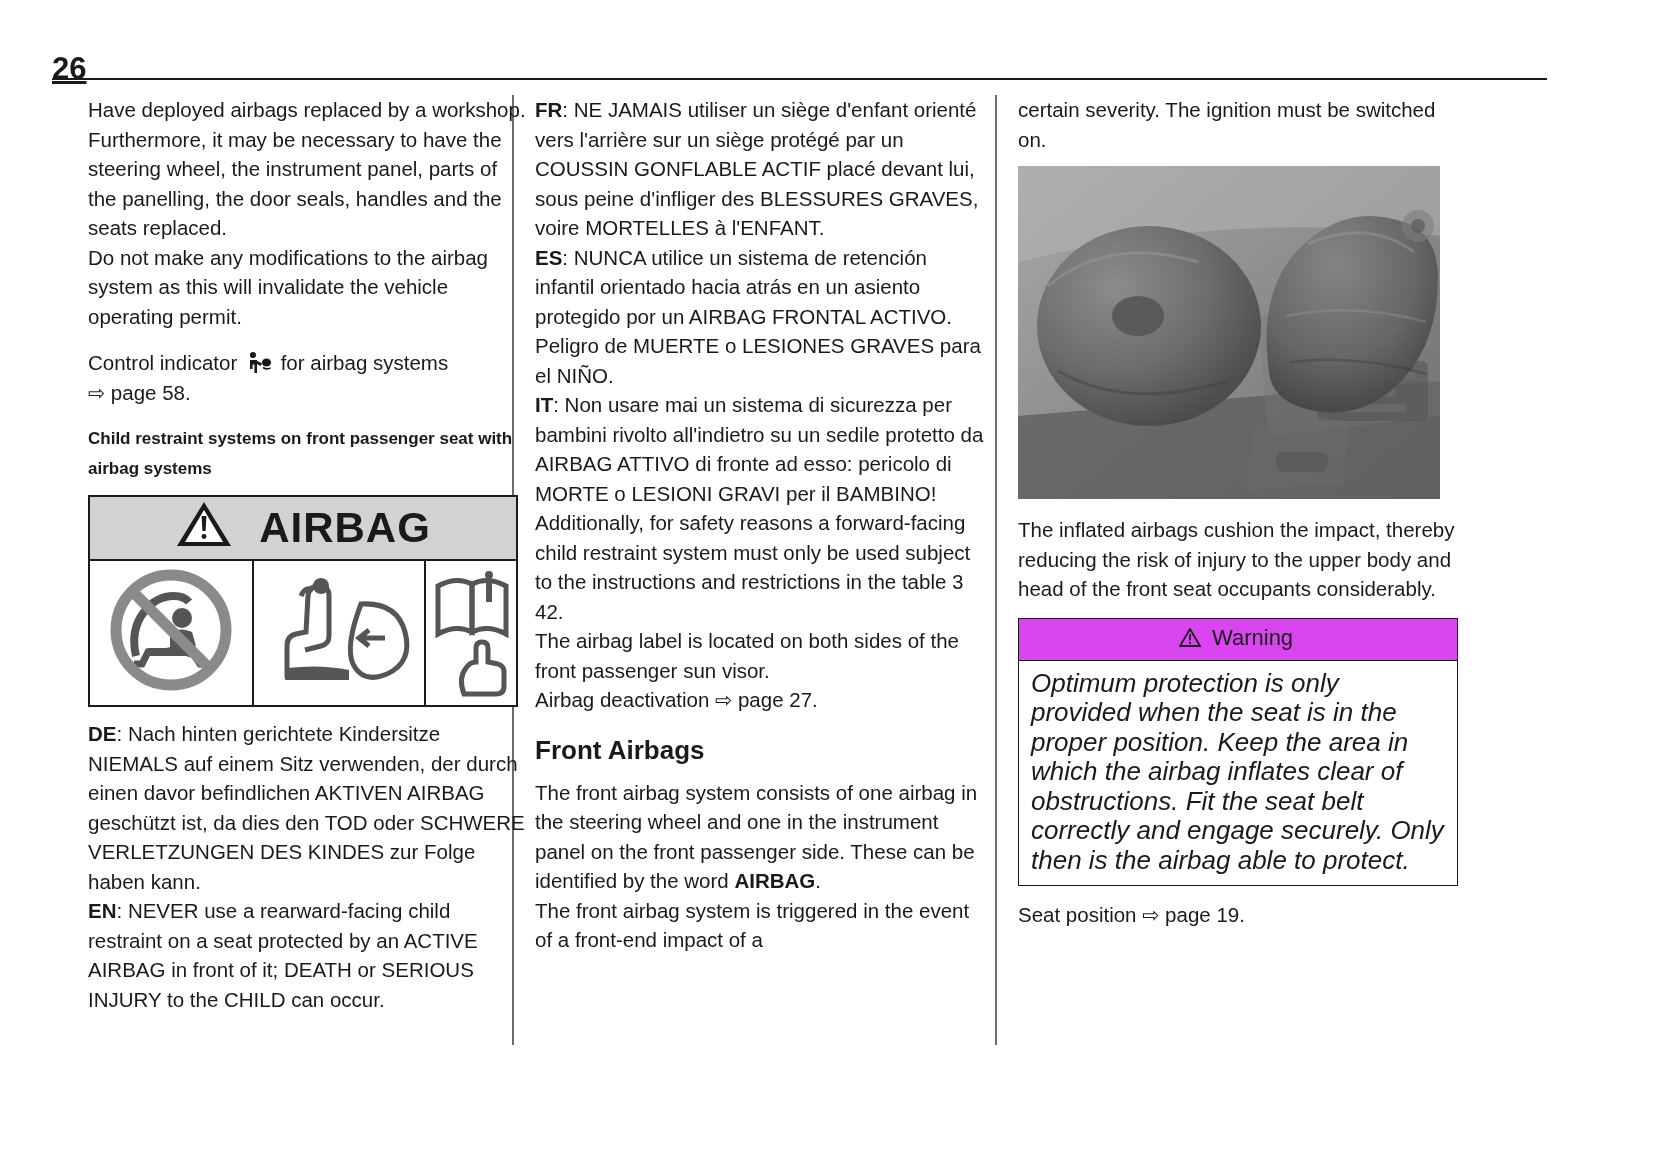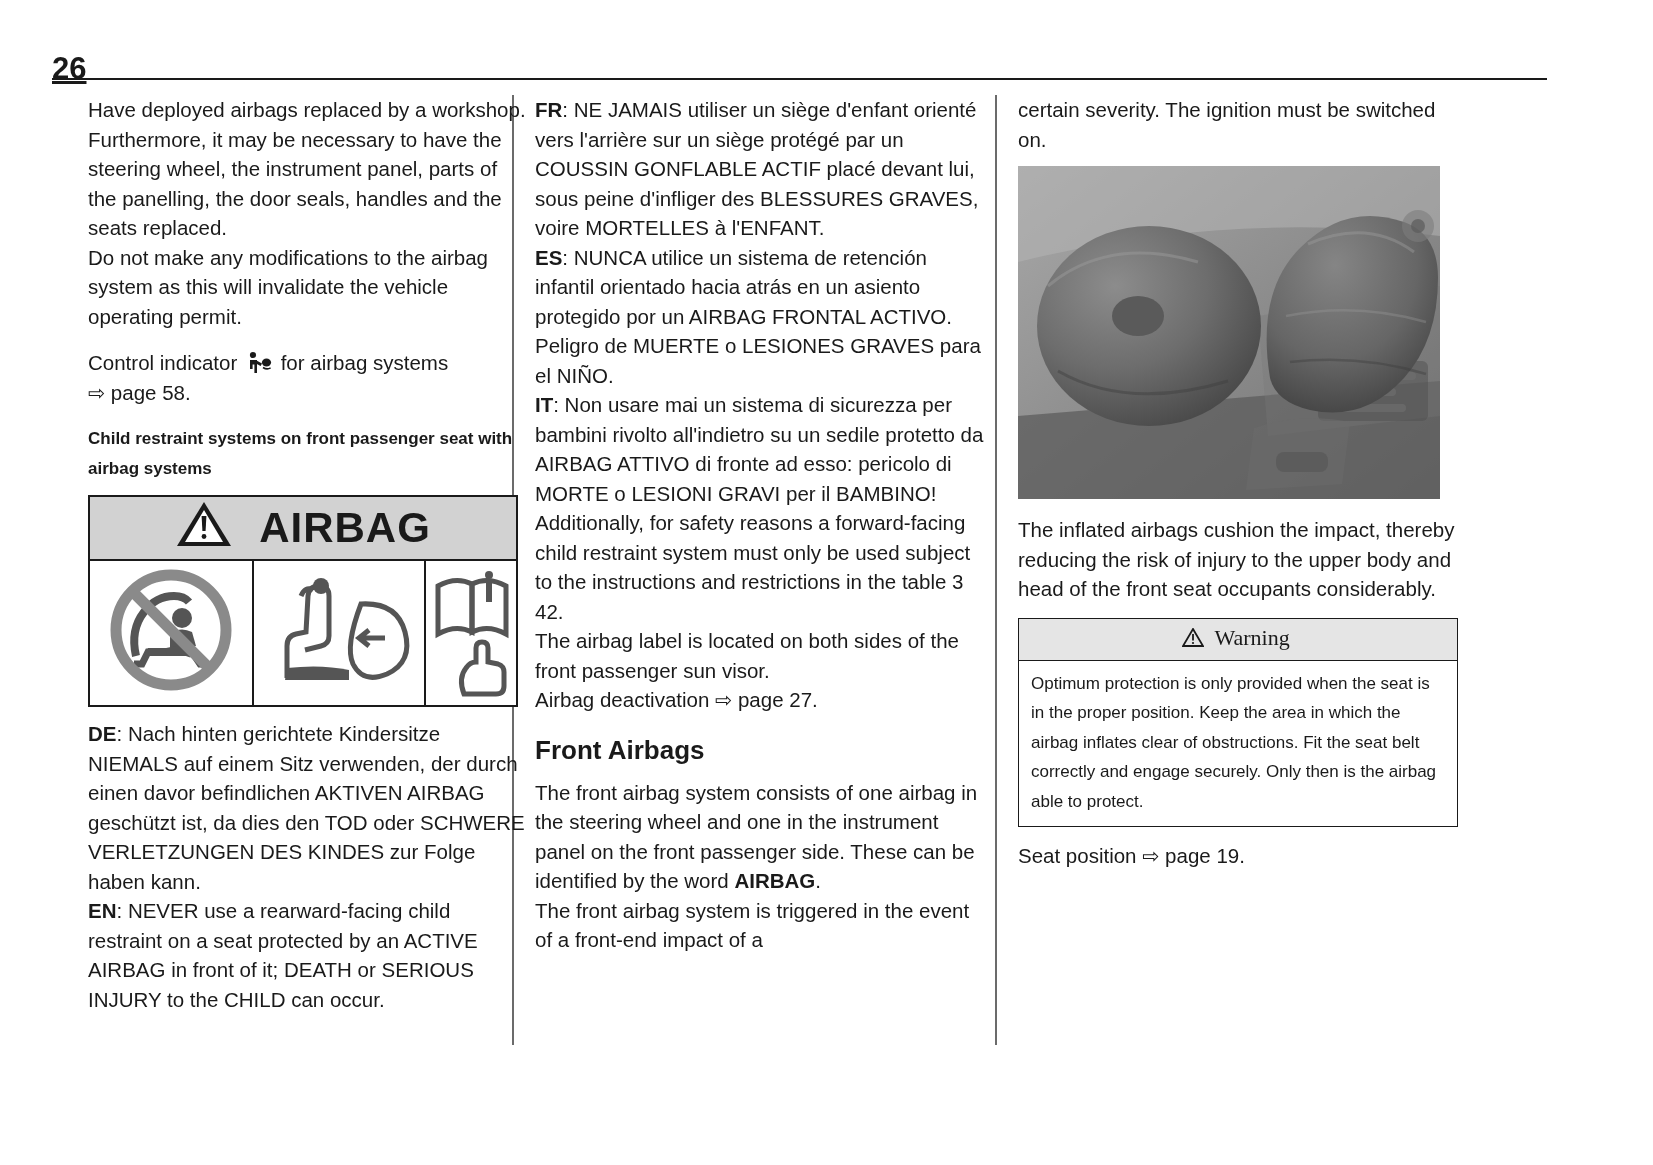--- a/index.html
+++ b/index.html
@@ -148,32 +148,32 @@
   }
 
   
   .warnbox {
     width: 440px;
     border: 1.5px solid #1a1a1a;
     box-sizing: border-box;
     margin: 14px 0 14px 0;
   }
   .warn-head {
-    background: #e5e5e5;
+    background: #d946ef;
     border-bottom: 1.5px solid #1a1a1a;
     text-align: center;
     font-size: 22px;
     padding: 7px 4px 8px 0;
     line-height: 1.1;
-    font-family: Liberation Serif, serif;
   }
   .warn-body {
     padding: 8px 12px 10px 12px;
-    font-size: 17px;
+    font-size: 26px;
     line-height: 29.5px;
+    font-style: italic;
   }
   .warn-tri {
     display: inline-block;
     vertical-align: -2px;
     margin-right: 5px;
   }
 </style>
 </head>
 <body>
 

